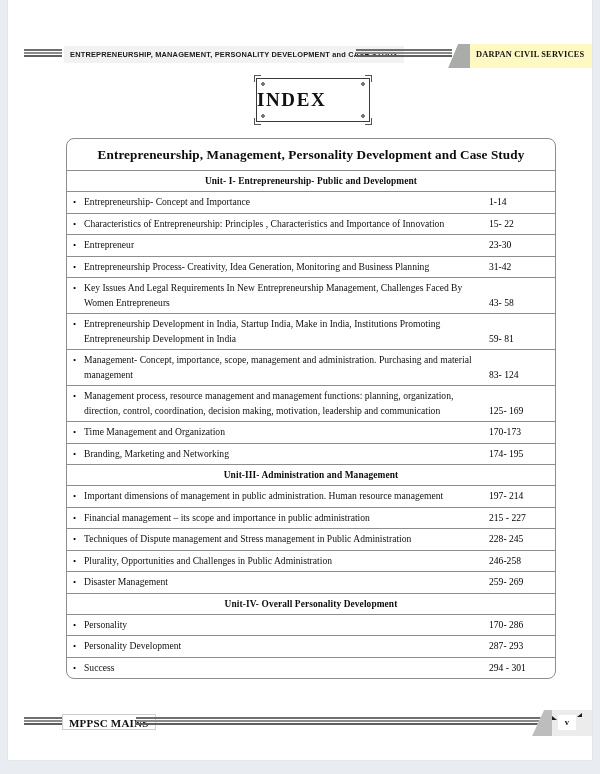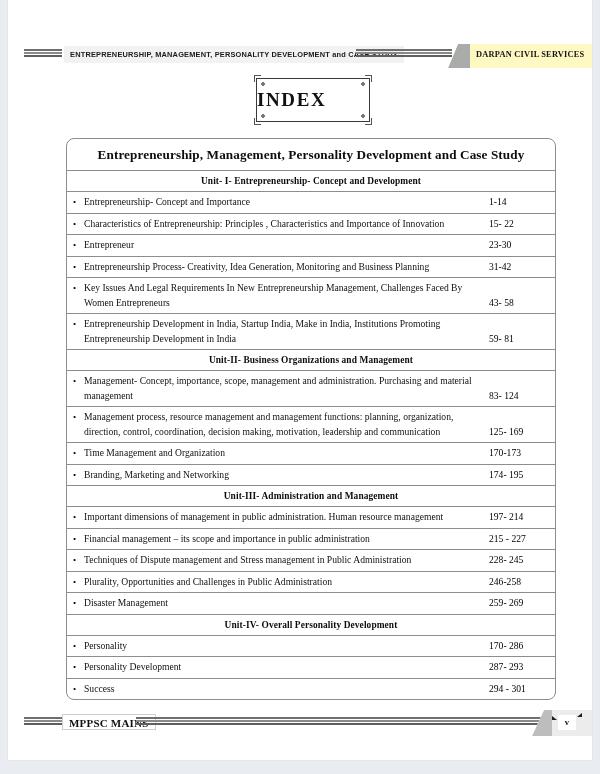--- a/index.html
+++ b/index.html
@@ -305,21 +305,21 @@
     <span class="corner c-tl"></span>
     <span class="corner c-tr"></span>
     <span class="corner c-bl"></span>
     <span class="corner c-br"></span>
     <div class="itxt">INDEX</div>
   </div>
 
   <div class="toc">
     <div class="toc-title">Entrepreneurship, Management, Personality Development and Case Study</div>
     <div id="toc-body">
-        <div class="unit-row">Unit- I- Entrepreneurship- Concept and Development</div>
+        <div class="unit-row">Unit- I- Entrepreneurship- Public and Development</div>
         <div class="item-row">
           <div class="item-text"><span class="bullet">•</span>Entrepreneurship- Concept and Importance</div>
           <div class="item-pages">1-14</div>
         </div>
         <div class="item-row">
           <div class="item-text"><span class="bullet">•</span>Characteristics of Entrepreneurship: Principles , Characteristics and Importance of Innovation</div>
           <div class="item-pages">15- 22</div>
         </div>
         <div class="item-row">
           <div class="item-text"><span class="bullet">•</span>Entrepreneur</div>
@@ -330,21 +330,20 @@
           <div class="item-pages">31-42</div>
         </div>
         <div class="item-row">
           <div class="item-text"><span class="bullet">•</span>Key Issues And Legal Requirements In New Entrepreneurship Management, Challenges Faced By Women Entrepreneurs</div>
           <div class="item-pages">43- 58</div>
         </div>
         <div class="item-row">
           <div class="item-text"><span class="bullet">•</span>Entrepreneurship Development in India, Startup India, Make in India, Institutions Promoting Entrepreneurship Development in India</div>
           <div class="item-pages">59- 81</div>
         </div>
-        <div class="unit-row">Unit-II- Business Organizations and Management</div>
         <div class="item-row">
           <div class="item-text"><span class="bullet">•</span>Management- Concept, importance, scope, management and administration. Purchasing and material management</div>
           <div class="item-pages">83- 124</div>
         </div>
         <div class="item-row">
           <div class="item-text"><span class="bullet">•</span>Management process, resource management and management functions: planning, organization, direction, control, coordination, decision making, motivation, leadership and communication</div>
           <div class="item-pages">125- 169</div>
         </div>
         <div class="item-row">
           <div class="item-text"><span class="bullet">•</span>Time Management and Organization</div>

